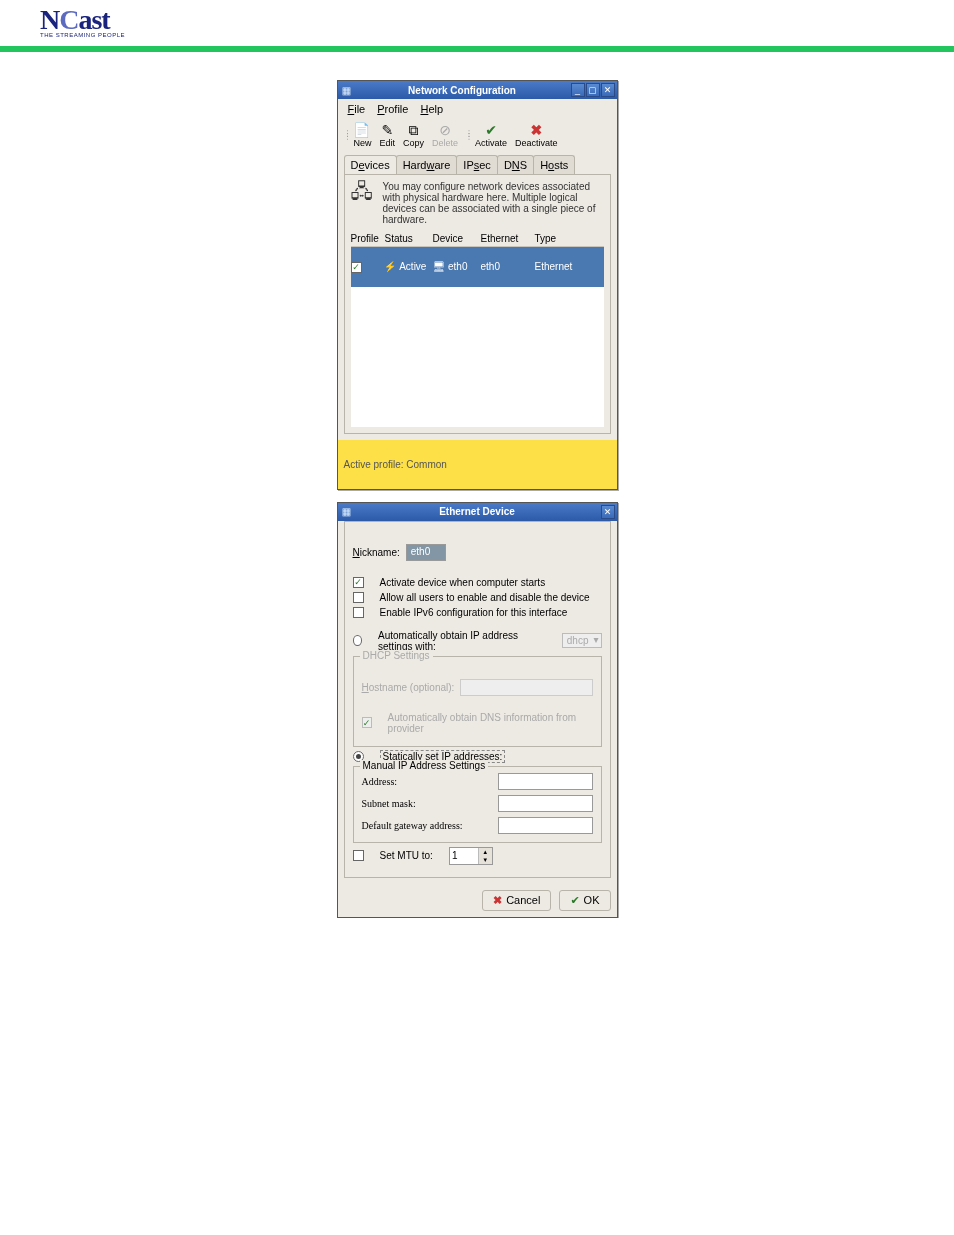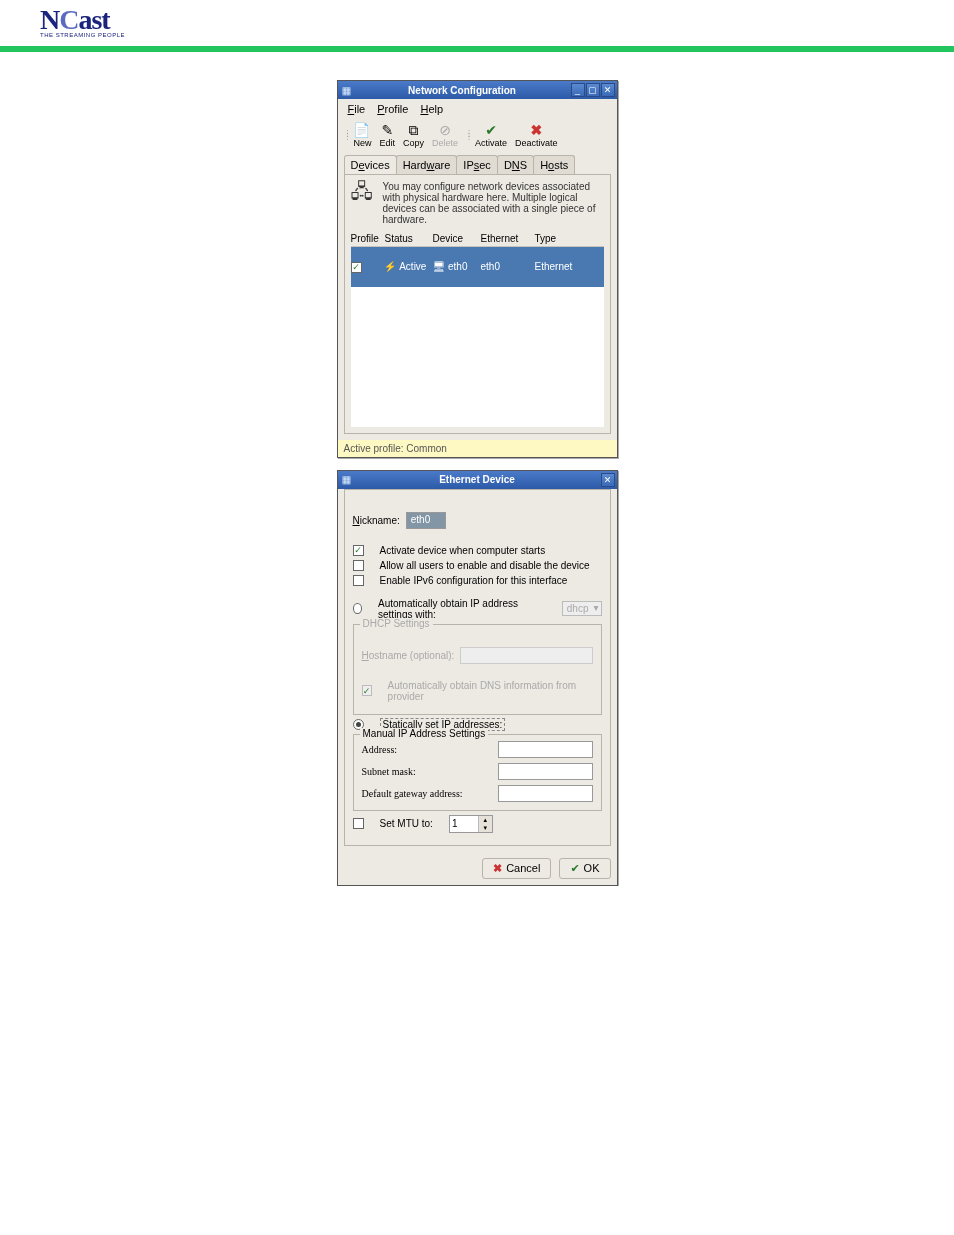--- a/index.html
+++ b/index.html
@@ -134,21 +134,21 @@
     }
     .table-row {
       display: grid;
       grid-template-columns: 34px 48px 48px 54px 1fr;
       font-size: 10px;
       padding: 14px 0;
       color: #fff;
     }
     .table-row.selected { background: #4a78b0; }
     .table-space { height: 140px; background: #fff; }
-    .status-bar { padding: 3px 6px; font-size: 10px; color: #555; background: #fef9c3; }
+    .status-bar { padding: 19px 6px; font-size: 10px; color: #555; background: #fde047; }
     .chk { font-size: 10px; color: #2a7a2a;  }
     .ico-check { color: #2a7a2a; }
 
     
     .w2 .tabs { margin: 4px 6px 0; }
     .w2 .body { padding: 6px 8px 8px; font-size: 10px; }
     .field-row { display: flex; align-items: center; gap: 6px; margin: 16px 0; }
     .field-row .u { text-decoration: underline; }
     .txtbox {
       flex: 1;

